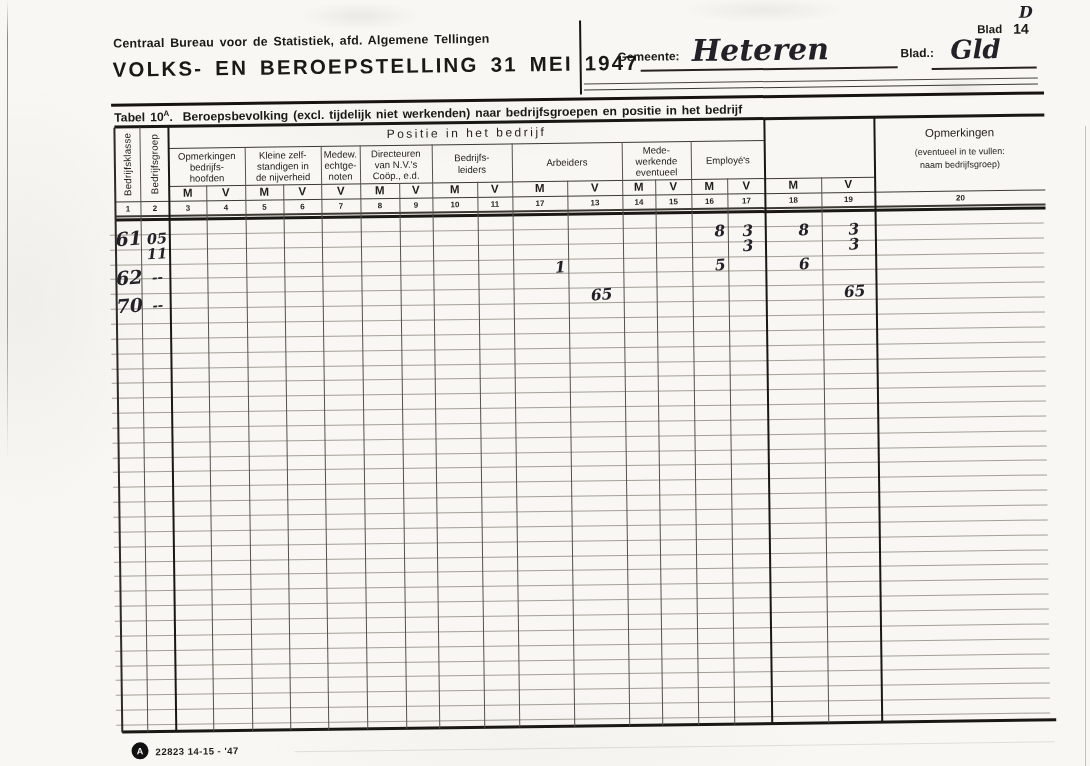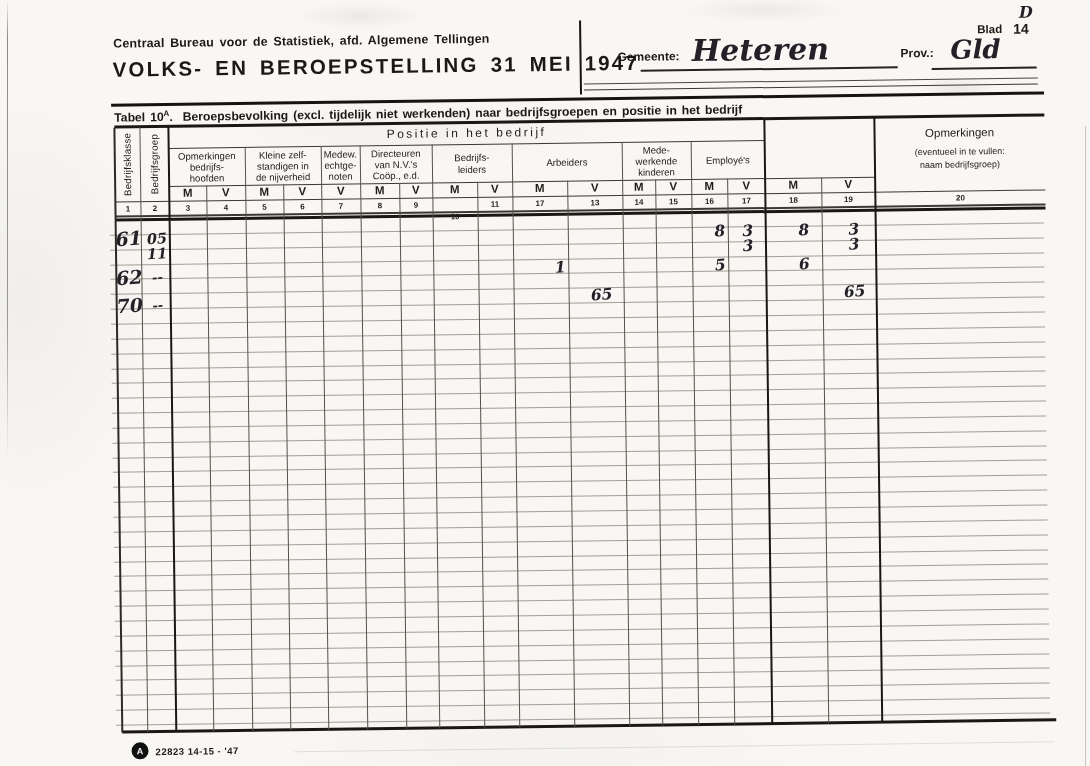--- a/index.html
+++ b/index.html
@@ -56,21 +56,21 @@
     <div class="abs print main-title">VOLKS- EN BEROEPSTELLING 31 MEI 1947</div>
     <div class="abs hdr-divider"></div>
 
     <div class="abs print blad-word">Blad</div>
     <div class="abs print blad-num">14</div>
     <div class="abs hand blad-hand">D</div>
 
     <div class="abs print gem-label">Gemeente:</div>
     <div class="abs hand gem-value">Heteren</div>
     <div class="abs gem-line"></div>
-    <div class="abs print prov-label">Prov.:</div>
+    <div class="abs print prov-label">Blad.:</div>
     <div class="abs hand prov-value">Gld</div>
     <div class="abs prov-line"></div>
 
     <div class="abs rule-a"></div>
     <div class="abs rule-b"></div>
     <div class="abs rule-heavy"></div>
 
     <div class="abs print caption"><span>Tabel 10</span><sup>A</sup><span>.  Beroepsbevolking (excl. tijdelijk niet werkenden) naar bedrijfsgroepen en positie in het bedrijf</span></div>
 
     <div id="table-layer" class="abs" style="inset:0">
@@ -159,31 +159,31 @@
         <div class="cell-label" style="left: 363px; top: 144px; width: 72px; height: 37px; font-size: 9.6px;">Directeuren
 van N.V.'s
 Coöp., e.d.</div>
         <div class="cell-label" style="left: 363px; top: 181px; width: 39px; height: 15px; font-size: 11.5px; font-weight: bold;">M</div>
         <div class="cell-label" style="left: 363px; top: 196px; width: 39px; height: 15px; font-size: 8px; font-weight: bold;">8</div>
         <div class="cell-label" style="left: 402px; top: 181px; width: 33px; height: 15px; font-size: 11.5px; font-weight: bold;">V</div>
         <div class="cell-label" style="left: 402px; top: 196px; width: 33px; height: 15px; font-size: 8px; font-weight: bold;">9</div>
         <div class="cell-label" style="left: 435px; top: 144px; width: 80px; height: 37px; font-size: 9.6px;">Bedrijfs-
 leiders</div>
         <div class="cell-label" style="left: 435px; top: 181px; width: 45px; height: 15px; font-size: 11.5px; font-weight: bold;">M</div>
-        <div class="cell-label" style="left: 435px; top: 208px; width: 45px; height: 15px; font-size: 8px; font-weight: bold; border-radius: 6px;">10</div>
+        <div class="cell-label" style="left: 435px; top: 196px; width: 45px; height: 15px; font-size: 8px; font-weight: bold; border-radius: 6px;">10</div>
         <div class="cell-label" style="left: 480px; top: 181px; width: 35px; height: 15px; font-size: 11.5px; font-weight: bold;">V</div>
         <div class="cell-label" style="left: 480px; top: 196px; width: 35px; height: 15px; font-size: 8px; font-weight: bold;">11</div>
         <div class="cell-label" style="left: 515px; top: 144px; width: 110px; height: 37px; font-size: 9.6px;">Arbeiders</div>
         <div class="cell-label" style="left: 515px; top: 181px; width: 55px; height: 15px; font-size: 11.5px; font-weight: bold;">M</div>
         <div class="cell-label" style="left: 515px; top: 196px; width: 55px; height: 15px; font-size: 8px; font-weight: bold;">17</div>
         <div class="cell-label" style="left: 570px; top: 181px; width: 55px; height: 15px; font-size: 11.5px; font-weight: bold;">V</div>
         <div class="cell-label" style="left: 570px; top: 196px; width: 55px; height: 15px; font-size: 8px; font-weight: bold;">13</div>
         <div class="cell-label" style="left: 625px; top: 144px; width: 69px; height: 37px; font-size: 9.6px;">Mede-
 werkende
-kinderen</div>
+eventueel</div>
         <div class="cell-label" style="left: 625px; top: 181px; width: 33px; height: 15px; font-size: 11.5px; font-weight: bold;">M</div>
         <div class="cell-label" style="left: 625px; top: 196px; width: 33px; height: 15px; font-size: 8px; font-weight: bold;">14</div>
         <div class="cell-label" style="left: 658px; top: 181px; width: 36px; height: 15px; font-size: 11.5px; font-weight: bold;">V</div>
         <div class="cell-label" style="left: 658px; top: 196px; width: 36px; height: 15px; font-size: 8px; font-weight: bold;">15</div>
         <div class="cell-label" style="left: 694px; top: 144px; width: 74px; height: 37px; font-size: 9.6px;">Employé's</div>
         <div class="cell-label" style="left: 694px; top: 181px; width: 36px; height: 15px; font-size: 11.5px; font-weight: bold;">M</div>
         <div class="cell-label" style="left: 694px; top: 196px; width: 36px; height: 15px; font-size: 8px; font-weight: bold;">16</div>
         <div class="cell-label" style="left: 730px; top: 181px; width: 38px; height: 15px; font-size: 11.5px; font-weight: bold;">V</div>
         <div class="cell-label" style="left: 730px; top: 196px; width: 38px; height: 15px; font-size: 8px; font-weight: bold;">17</div>
         <div class="cell-label" style="left: 768px; top: 181px; width: 56px; height: 15px; font-size: 11.5px; font-weight: bold;">M</div>

